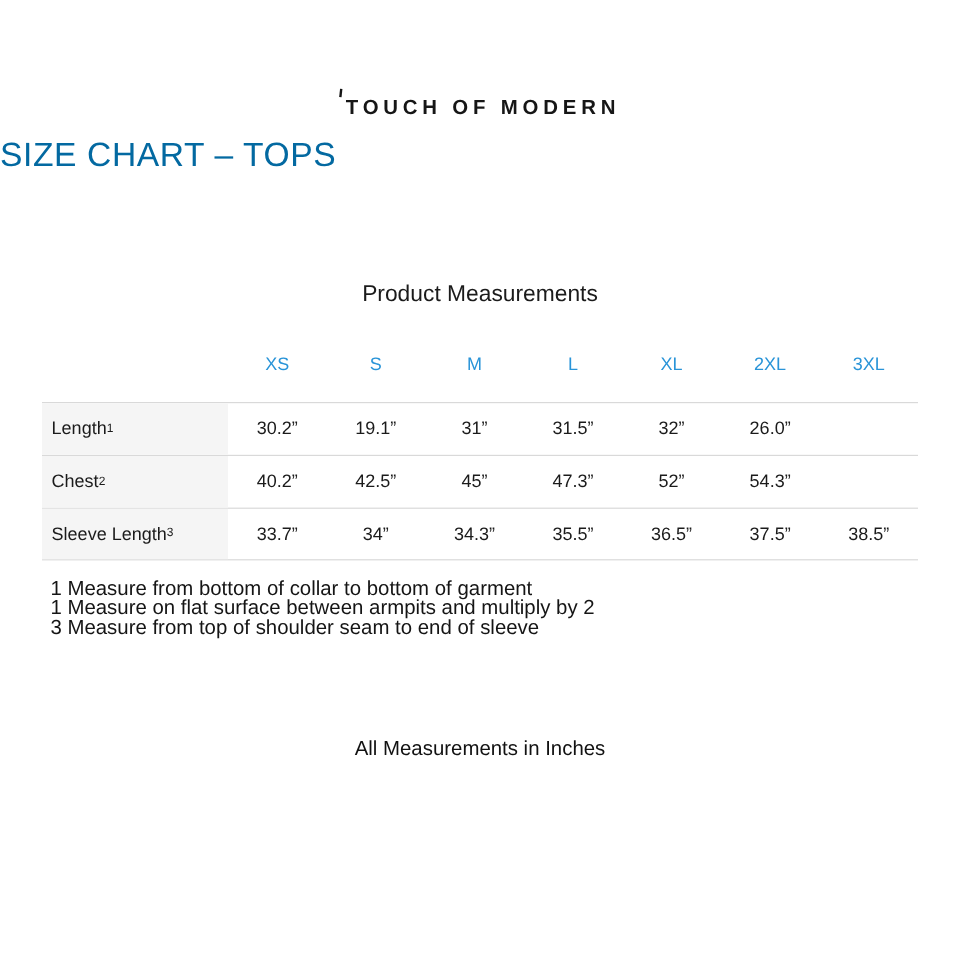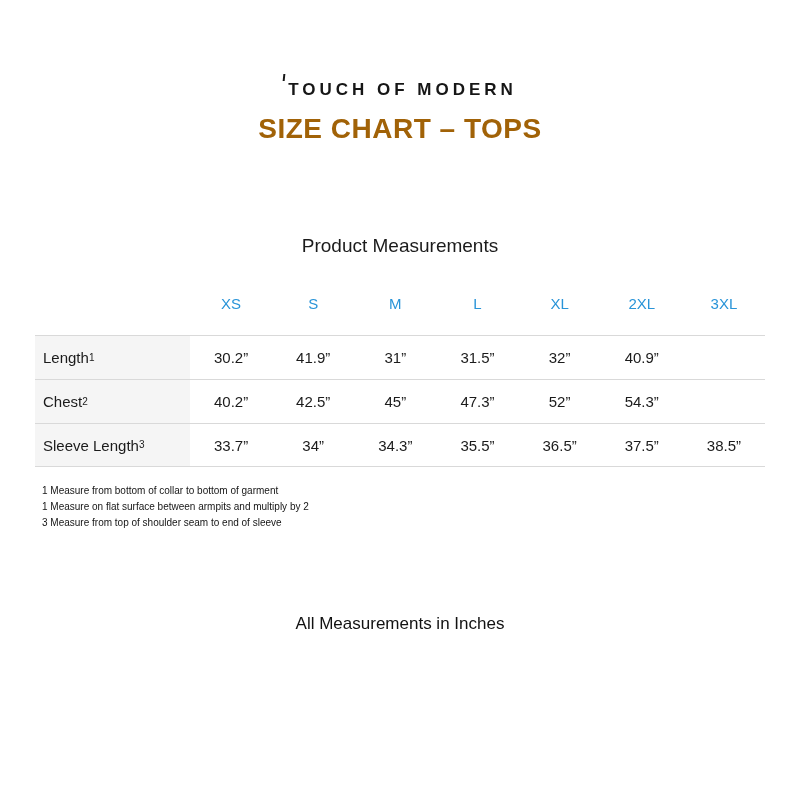--- a/index.html
+++ b/index.html
@@ -32,26 +32,25 @@
   .brand .tick{
     display:inline-block;
     width:2px;height:7px;
     background:#161616;
     transform:rotate(6deg);
     margin-right:3px;
     vertical-align:14px;
   }
   .page-title{
     margin-top:14px;
-    text-align:center;
     font-size:28px;
-    font-weight:700;
+    font-weight:400;
     letter-spacing:0.5px;
     line-height:30px;
-    color:#a16207;
+    color:#0369a1;
   }
 
   
   .table-caption{
     margin-top:92px;
     text-align:center;
     font-size:19px;
     font-weight:500;
     line-height:20px;
   }
@@ -96,21 +95,21 @@
   }
   .label-cell sup{
     font-size:10px;
     vertical-align:super;
     line-height:0;
   }
 
   
   .footnotes{
     margin:16px 0 0 42px;
-    font-size:10px;
+    font-size:17px;
     line-height:16px;
     color:#151515;
   }
 
   
   .page-footer{
     margin-top:83px;
     text-align:center;
     font-size:17px;
     line-height:20px;
@@ -142,25 +141,25 @@
       <div class="cell">2XL</div>
       <div class="cell">3XL</div>
     </div>
 
     <div class="trow data">
       <div class="cell label-cell">
         <span>Length</span>
           <sup>1</sup>
       </div>
       <div class="cell">30.2”</div>
-      <div class="cell">41.9”</div>
+      <div class="cell">19.1”</div>
       <div class="cell">31”</div>
       <div class="cell">31.5”</div>
       <div class="cell">32”</div>
-      <div class="cell">40.9”</div>
+      <div class="cell">26.0”</div>
     </div>
 
     <div class="trow data">
       <div class="cell label-cell">
         <span>Chest</span>
           <sup>2</sup>
       </div>
       <div class="cell">40.2”</div>
       <div class="cell">42.5”</div>
       <div class="cell">45”</div>

